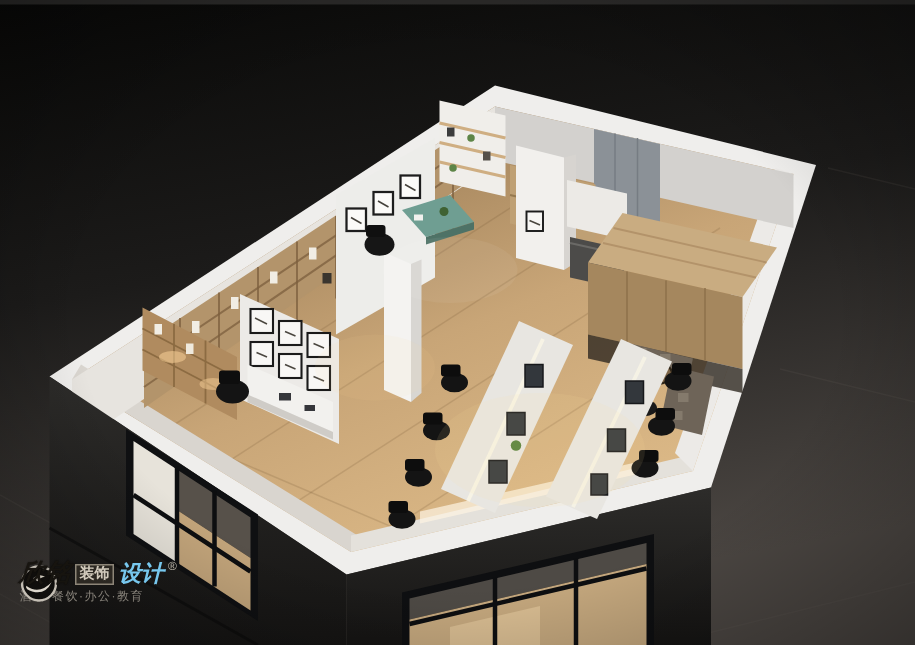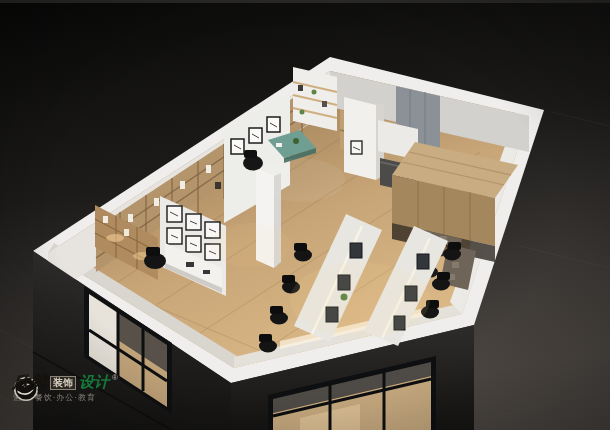--- a/index.html
+++ b/index.html
@@ -11,21 +11,21 @@
              display:flex;align-items:flex-start;gap:4px;pointer-events:none;}
   .wm-logo{flex:0 0 auto;margin-top:2px;}
   .wm-text{display:flex;flex-direction:column;line-height:1;}
   .wm-row{display:flex;align-items:flex-end;gap:2px;white-space:nowrap;}
   .wm-script{font-family:"DejaVu Serif",serif;font-style:italic;font-weight:700;
              font-size:17px;color:#17140f;transform:skewX(-6deg);
              text-shadow:0 0 1px rgba(0,0,0,.6);}
   .wm-boxed{font-size:10px;font-weight:700;color:#ddd5c6;background:#2e2a23;
             border:1px solid #958d7f;padding:1px 2px;margin:0 1px 1px 1px;}
   .wm-red{font-family:"DejaVu Serif",serif;font-style:italic;font-weight:800;
-          font-size:15px;color:#15803d;margin-bottom:1px;}
+          font-size:15px;color:#7dd3fc;margin-bottom:1px;}
   .wm-reg{font-size:8px;color:#c7c1b5;align-self:flex-start;margin-left:1px;}
   .wm-tagline{margin-top:3px;font-size:8px;letter-spacing:1px;color:#8f8a81;}
 </style>
 </head>
 <body>
 
 <div class="stage">
 
 <svg width="610" height="430" viewBox="0 0 610 430">
   <defs>

